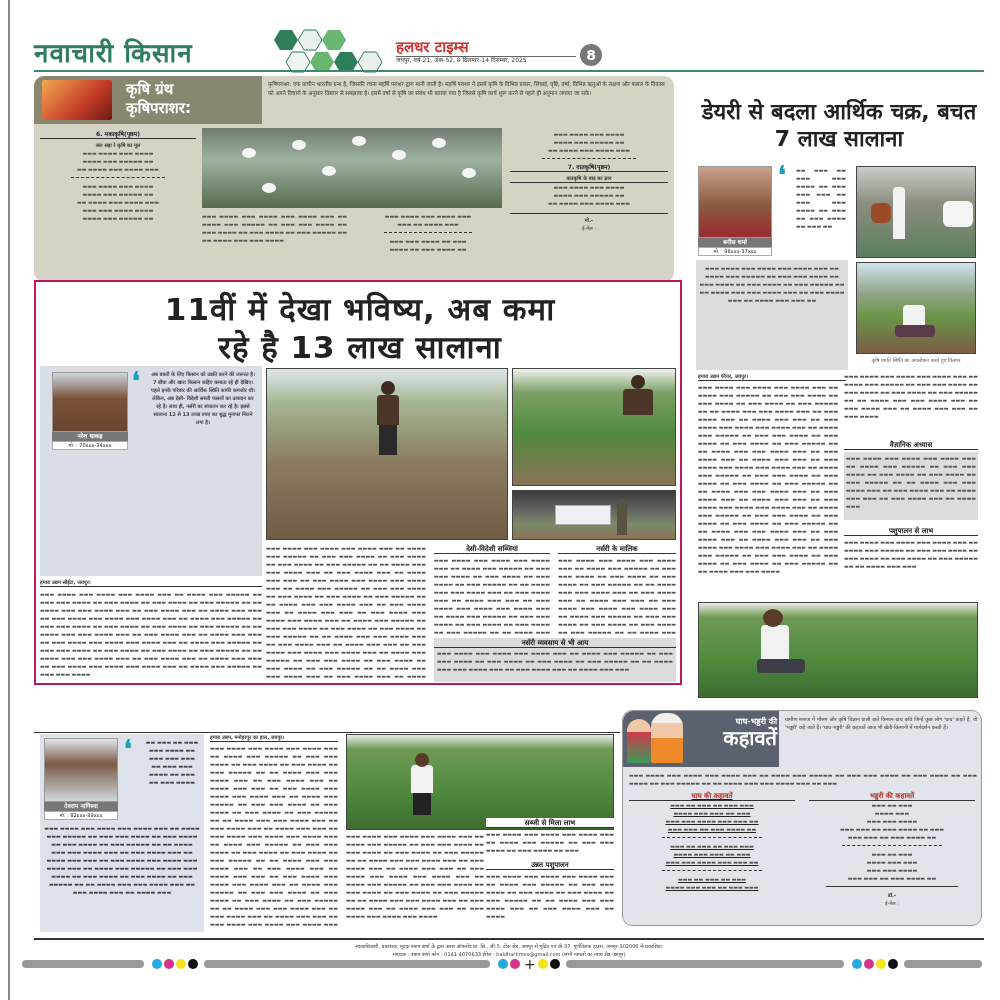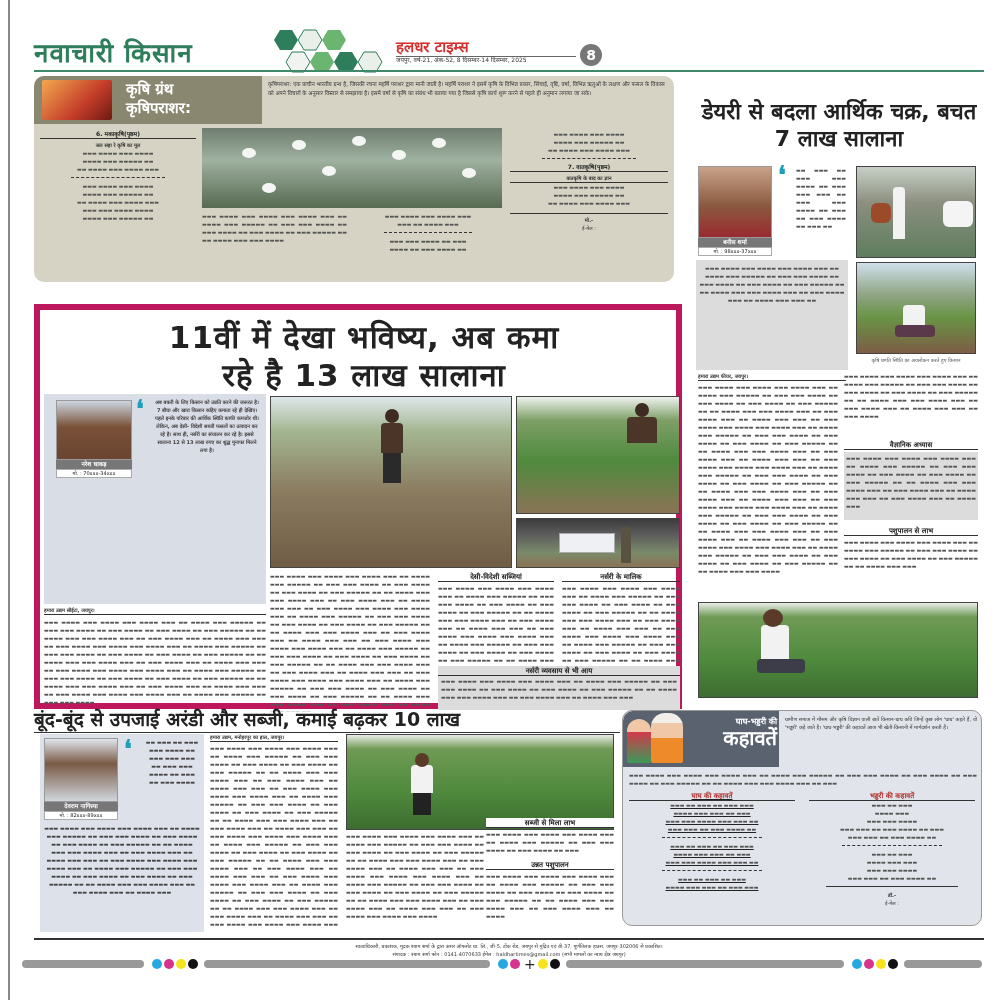--- a/index.html
+++ b/index.html
@@ -32,21 +32,21 @@
   .body-txt { font-size: 5px; line-height: 8px; color: #333; text-align: justify; }
   .photo-cow { background: linear-gradient(180deg, #c7cfc6 0%, #8b8f7f 40%, #5d7d5e 100%); border: 1px solid #444; }
   .photo-farm { background: linear-gradient(180deg, #cfe0ea 0%, #8fa585 35%, #6a9445 60%, #7c5d45 100%); border: 1px solid #444; }
   .photo-field { background: linear-gradient(180deg, #dfe7ea 0%, #a3b691 20%, #8b7c60 55%, #6f5c45 100%); border: 1px solid #444; }
   .photo-green { background: linear-gradient(180deg, #eef2ee 0%, #7ea067 20%, #4f8a3d 55%, #8a7355 100%); border: 1px solid #444; }
   .photo-veg { background: linear-gradient(180deg, #e9ece6 0%, #6f9a55 15%, #4f8a3d 60%, #3d6d30 100%); border: 1px solid #444; }
   .photo-nursery { background: linear-gradient(180deg, #3b3b3b 0%, #5a5a5a 30%, #7a8a6a 70%, #8a7355 100%); border: 1px solid #444; }
   .person { position: absolute; background: #4a3528; border-radius: 4px 4px 0 0; }
   .person-white { position: absolute; background: #f2f2f2; border-radius: 4px 4px 0 0; }
 
-  .main-box { left: 24px; top: 304px; width: 648px; height: 405px; border: 6px solid #be185d; }
+  .main-box { left: 24px; top: 280px; width: 648px; height: 405px; border: 2px solid #be185d; }
   .main-head { left: 0; top: 8px; width: 648px; font-size: 31px; font-weight: bold; text-align: center; line-height: 38px; color: #222; letter-spacing: 1px; }
   .profile-box { left: 4px; top: 84px; width: 222px; height: 210px; background: #d9dde6; }
   .sub-head { font-size: 7px; font-weight: bold; text-align: center; border-bottom: 1px solid #333; }
   .side-box { background: #dcdcdc; }
 
   .drip-head { left: 24px; top: 706px; width: 580px; font-size: 19px; font-weight: bold; color: #222; }
   .kahawat-box { left: 612px; top: 710px; width: 360px; height: 216px; background: #e1e4ea; border-radius: 10px; border: 1px solid #999; }
   .kahawat-head { left: 0; top: 0; width: 156px; height: 56px; background: #5a6270; border-radius: 10px 0 0 0; }
   .kahawat-title { left: 62px; top: 4px; color: #fff; text-align: right; }
   .kahawat-col-head { color: #b4322d; font-size: 7px; font-weight: bold; text-align: center; border-bottom: 1px solid #333; }
@@ -186,21 +186,20 @@
     <div class="abs sub-head" style="left:398px;top:262px;width:116px;">देसी-विदेशी सब्जियां</div>
     <div class="abs body-txt" style="left:398px;top:274px;width:116px;height:80px;color:#555;overflow:hidden;">▬▬▬ ▬▬▬▬ ▬▬▬ ▬▬▬▬ ▬▬▬ ▬▬▬▬ ▬▬▬ ▬▬ ▬▬▬▬ ▬▬▬ ▬▬▬▬▬ ▬▬ ▬▬▬ ▬▬▬ ▬▬▬▬ ▬▬ ▬▬▬ ▬▬▬▬ ▬▬ ▬▬▬ ▬▬▬▬ ▬▬ ▬▬▬ ▬▬▬▬▬ ▬▬ ▬▬ ▬▬▬▬ ▬▬▬ ▬▬▬ ▬▬▬▬ ▬▬▬ ▬▬ ▬▬▬ ▬▬▬▬ ▬▬▬ ▬▬ ▬▬▬▬ ▬▬▬ ▬▬▬ ▬▬ ▬▬▬ ▬▬▬▬ ▬▬▬ ▬▬▬▬ ▬▬▬ ▬▬▬▬ ▬▬▬ ▬▬ ▬▬▬▬ ▬▬▬ ▬▬▬▬▬ ▬▬ ▬▬▬ ▬▬▬ ▬▬▬▬ ▬▬ ▬▬▬ ▬▬▬▬ ▬▬ ▬▬▬ ▬▬▬▬ ▬▬ ▬▬▬ ▬▬▬▬▬ ▬▬ ▬▬ ▬▬▬▬ ▬▬▬ ▬▬▬ ▬▬▬▬</div>
     <div class="abs sub-head" style="left:522px;top:262px;width:118px;">नर्सरी के मालिक</div>
     <div class="abs body-txt" style="left:522px;top:274px;width:118px;height:80px;color:#555;overflow:hidden;">▬▬▬ ▬▬▬▬ ▬▬▬ ▬▬▬▬ ▬▬▬ ▬▬▬▬ ▬▬▬ ▬▬ ▬▬▬▬ ▬▬▬ ▬▬▬▬▬ ▬▬ ▬▬▬ ▬▬▬ ▬▬▬▬ ▬▬ ▬▬▬ ▬▬▬▬ ▬▬ ▬▬▬ ▬▬▬▬ ▬▬ ▬▬▬ ▬▬▬▬▬ ▬▬ ▬▬ ▬▬▬▬ ▬▬▬ ▬▬▬ ▬▬▬▬ ▬▬▬ ▬▬ ▬▬▬ ▬▬▬▬ ▬▬▬ ▬▬ ▬▬▬▬ ▬▬▬ ▬▬▬ ▬▬ ▬▬▬ ▬▬▬▬ ▬▬▬ ▬▬▬▬ ▬▬▬ ▬▬▬▬ ▬▬▬ ▬▬ ▬▬▬▬ ▬▬▬ ▬▬▬▬▬ ▬▬ ▬▬▬ ▬▬▬ ▬▬▬▬ ▬▬ ▬▬▬ ▬▬▬▬ ▬▬ ▬▬▬ ▬▬▬▬ ▬▬ ▬▬▬ ▬▬▬▬▬ ▬▬ ▬▬ ▬▬▬▬ ▬▬▬ ▬▬▬ ▬▬▬▬</div>
     <div class="abs side-box" style="left:398px;top:356px;width:242px;height:44px;">
       <div class="sub-head">नर्सरी व्यवसाय से भी आय</div>
       <div class="body-txt" style="color:#555;padding:1px 3px;height:32px;overflow:hidden;">▬▬▬ ▬▬▬▬ ▬▬▬ ▬▬▬▬ ▬▬▬ ▬▬▬▬ ▬▬▬ ▬▬ ▬▬▬▬ ▬▬▬ ▬▬▬▬▬ ▬▬ ▬▬▬ ▬▬▬ ▬▬▬▬ ▬▬ ▬▬▬ ▬▬▬▬ ▬▬ ▬▬▬ ▬▬▬▬ ▬▬ ▬▬▬ ▬▬▬▬▬ ▬▬ ▬▬ ▬▬▬▬ ▬▬▬ ▬▬▬ ▬▬▬▬ ▬▬▬ ▬▬ ▬▬▬ ▬▬▬▬ ▬▬▬ ▬▬ ▬▬▬▬ ▬▬▬ ▬▬▬</div>
     </div>
   </div>
 
-  <div class="abs drip-head">बूंद-बूंद से उपजाई अरंडी और सब्जी, कमाई बढ़कर 10 लाख</div>
   <div class="abs" style="left:24px;top:732px;width:586px;height:1px;background:#333;"></div>
   <div class="abs portrait" style="left:34px;top:738px;width:74px;height:64px;background:linear-gradient(180deg,#dfe6ec 0%,#7a5a45 40%,#cfd6dc 100%);"></div>
   <div class="abs name-tag" style="left:34px;top:802px;width:74px;height:9px;">देवराम नागिस्या</div>
   <div class="abs phone-tag" style="left:34px;top:811px;width:74px;height:9px;">मो. : 82xxx-89xxx</div>
   <div class="abs quote-mark" style="left:114px;top:734px;">❛</div>
   <div class="abs body-txt" style="left:134px;top:738px;width:56px;height:80px;color:#444;font-weight:bold;text-align:center;overflow:hidden;">▬▬ ▬▬▬ ▬▬ ▬▬▬ ▬▬▬ ▬▬▬▬ ▬▬ ▬▬▬ ▬▬▬ ▬▬▬ ▬▬ ▬▬▬ ▬▬▬ ▬▬▬▬ ▬▬ ▬▬▬ ▬▬ ▬▬▬ ▬▬▬▬</div>
   <div class="abs body-txt" style="left:34px;top:824px;width:156px;height:106px;color:#444;font-weight:bold;text-align:center;overflow:hidden;">▬▬▬ ▬▬▬▬ ▬▬▬ ▬▬▬▬ ▬▬▬ ▬▬▬▬ ▬▬▬ ▬▬ ▬▬▬▬ ▬▬▬ ▬▬▬▬▬ ▬▬ ▬▬▬ ▬▬▬ ▬▬▬▬ ▬▬ ▬▬▬ ▬▬▬▬ ▬▬ ▬▬▬ ▬▬▬▬ ▬▬ ▬▬▬ ▬▬▬▬▬ ▬▬ ▬▬ ▬▬▬▬ ▬▬▬ ▬▬▬ ▬▬▬▬ ▬▬▬ ▬▬ ▬▬▬ ▬▬▬▬ ▬▬▬ ▬▬ ▬▬▬▬ ▬▬▬ ▬▬▬ ▬▬ ▬▬▬ ▬▬▬▬ ▬▬▬ ▬▬▬▬ ▬▬▬ ▬▬▬▬ ▬▬▬ ▬▬ ▬▬▬▬ ▬▬▬ ▬▬▬▬▬ ▬▬ ▬▬▬ ▬▬▬ ▬▬▬▬ ▬▬ ▬▬▬ ▬▬▬▬ ▬▬ ▬▬▬ ▬▬▬▬ ▬▬ ▬▬▬ ▬▬▬▬▬ ▬▬ ▬▬ ▬▬▬▬ ▬▬▬ ▬▬▬ ▬▬▬▬ ▬▬▬ ▬▬ ▬▬▬ ▬▬▬▬ ▬▬▬ ▬▬ ▬▬▬▬ ▬▬▬</div>
   <div class="abs" style="left:30px;top:734px;width:164px;height:198px;background:#dde2ea;z-index:-1;"></div>
   <div class="abs body-txt" style="left:200px;top:733px;width:128px;font-weight:bold;border-bottom:1px solid #333;">हमारा उद्यम, मनोहरपुर का हाल, जयपुर।</div>
   <div class="abs body-txt" style="left:200px;top:744px;width:128px;height:186px;color:#555;overflow:hidden;">▬▬▬ ▬▬▬▬ ▬▬▬ ▬▬▬▬ ▬▬▬ ▬▬▬▬ ▬▬▬ ▬▬ ▬▬▬▬ ▬▬▬ ▬▬▬▬▬ ▬▬ ▬▬▬ ▬▬▬ ▬▬▬▬ ▬▬ ▬▬▬ ▬▬▬▬ ▬▬ ▬▬▬ ▬▬▬▬ ▬▬ ▬▬▬ ▬▬▬▬▬ ▬▬ ▬▬ ▬▬▬▬ ▬▬▬ ▬▬▬ ▬▬▬▬ ▬▬▬ ▬▬ ▬▬▬ ▬▬▬▬ ▬▬▬ ▬▬ ▬▬▬▬ ▬▬▬ ▬▬▬ ▬▬ ▬▬▬ ▬▬▬▬ ▬▬▬ ▬▬▬▬ ▬▬▬ ▬▬▬▬ ▬▬▬ ▬▬ ▬▬▬▬ ▬▬▬ ▬▬▬▬▬ ▬▬ ▬▬▬ ▬▬▬ ▬▬▬▬ ▬▬ ▬▬▬ ▬▬▬▬ ▬▬ ▬▬▬ ▬▬▬▬ ▬▬ ▬▬▬ ▬▬▬▬▬ ▬▬ ▬▬ ▬▬▬▬ ▬▬▬ ▬▬▬ ▬▬▬▬ ▬▬▬ ▬▬ ▬▬▬ ▬▬▬▬ ▬▬▬ ▬▬ ▬▬▬▬ ▬▬▬ ▬▬▬ ▬▬ ▬▬▬ ▬▬▬▬ ▬▬▬ ▬▬▬▬ ▬▬▬ ▬▬▬▬ ▬▬▬ ▬▬ ▬▬▬▬ ▬▬▬ ▬▬▬▬▬ ▬▬ ▬▬▬ ▬▬▬ ▬▬▬▬ ▬▬ ▬▬▬ ▬▬▬▬ ▬▬ ▬▬▬ ▬▬▬▬ ▬▬ ▬▬▬ ▬▬▬▬▬ ▬▬ ▬▬ ▬▬▬▬ ▬▬▬ ▬▬▬ ▬▬▬▬ ▬▬▬ ▬▬ ▬▬▬ ▬▬▬▬ ▬▬▬ ▬▬ ▬▬▬▬ ▬▬▬ ▬▬▬ ▬▬ ▬▬▬ ▬▬▬▬ ▬▬▬ ▬▬▬▬ ▬▬▬ ▬▬▬▬ ▬▬▬ ▬▬ ▬▬▬▬ ▬▬▬ ▬▬▬▬▬ ▬▬ ▬▬▬ ▬▬▬ ▬▬▬▬ ▬▬ ▬▬▬ ▬▬▬▬ ▬▬ ▬▬▬ ▬▬▬▬ ▬▬ ▬▬▬ ▬▬▬▬▬ ▬▬ ▬▬ ▬▬▬▬ ▬▬▬ ▬▬▬ ▬▬▬▬ ▬▬▬ ▬▬ ▬▬▬ ▬▬▬▬ ▬▬▬ ▬▬ ▬▬▬▬ ▬▬▬ ▬▬▬ ▬▬ ▬▬▬ ▬▬▬▬ ▬▬▬ ▬▬▬▬ ▬▬▬ ▬▬▬▬ ▬▬▬ ▬▬ ▬▬▬▬ ▬▬▬ ▬▬▬▬▬ ▬▬ ▬▬▬ ▬▬▬ ▬▬▬▬</div>

